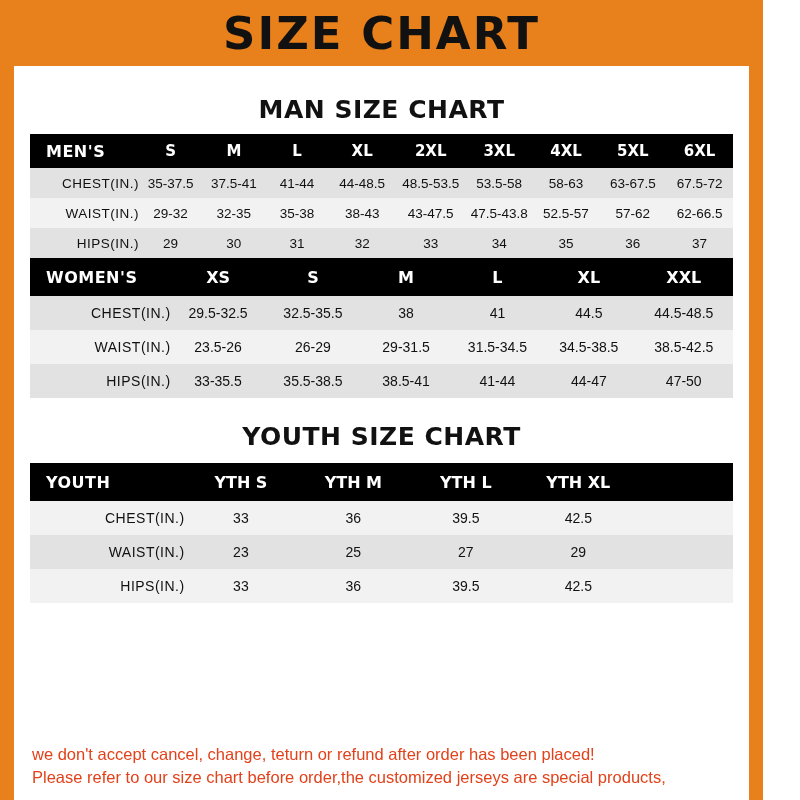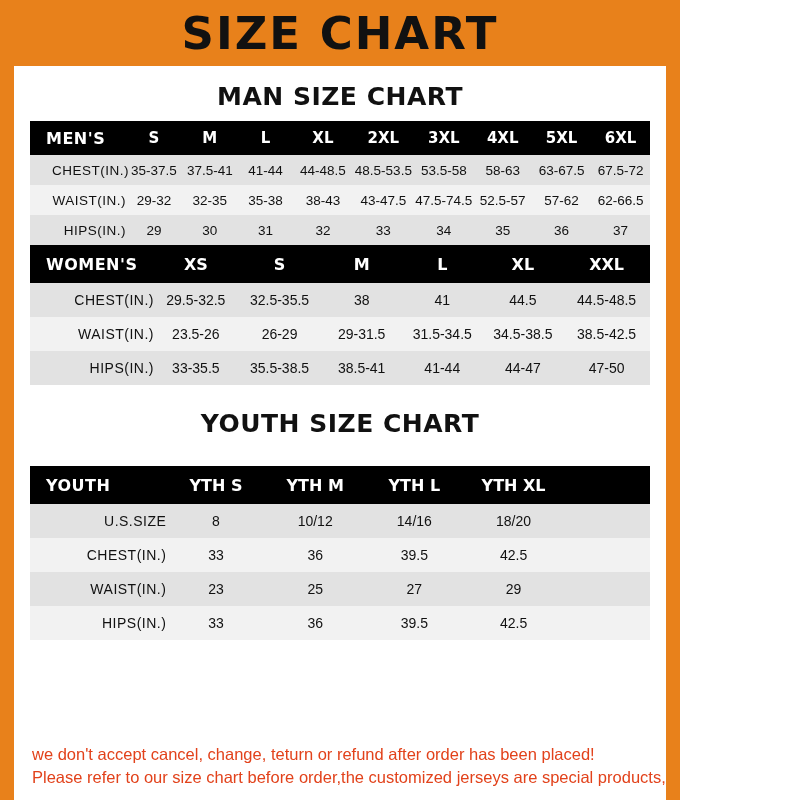--- a/index.html
+++ b/index.html
@@ -9,21 +9,21 @@
   body {
     width: 800px;
     height: 800px;
     background: #ffffff;
     font-family: "Liberation Sans", sans-serif;
     color: #111111;
     overflow: hidden;
   }
   .page {
     position: relative;
-    width: 680px;
+    width: 763px;
     height: 800px;
     box-sizing: border-box;
     border-left: 14px solid #e8811b;
     border-right: 14px solid #e8811b;
     background: #ffffff;
     display: flex;
     flex-direction: column;
   }
   .banner {
     background: #e8811b;
@@ -36,34 +36,34 @@
   .banner-title {
     font-family: "DejaVu Sans", sans-serif;
     font-weight: bold;
     font-size: 45px;
     letter-spacing: 2px;
     color: #111111;
     line-height: 1;
   }
   .content {
     flex: 1 1 auto;
-    padding: 0 16px;
+    padding: 13px 16px;
     box-sizing: border-box;
   }
   .section-title {
     text-align: center;
     font-family: "DejaVu Sans", sans-serif;
     font-weight: bold;
     font-size: 25px;
     letter-spacing: 0.5px;
     color: #111111;
   }
   .t1 { margin: 16px 0 10px; }
   .t2 { margin: 22px 0 12px; }
-  .t3 { margin: 24px 0 28px; }
+  .t3 { margin: 24px 0 12px; }
 
   table.sizetable {
     width: 100%;
     border-collapse: collapse;
     table-layout: fixed;
   }
   table.sizetable td, table.sizetable th {
     padding: 0;
     text-align: center;
     vertical-align: middle;
@@ -164,21 +164,21 @@
           <td>63-67.5</td>
           <td>67.5-72</td>
         </tr>
         <tr class="even">
           <td class="rowlabel">WAIST(IN.)</td>
           <td>29-32</td>
           <td>32-35</td>
           <td>35-38</td>
           <td>38-43</td>
           <td>43-47.5</td>
-          <td>47.5-74.5</td>
+          <td>47.5-43.8</td>
           <td>52.5-57</td>
           <td>57-62</td>
           <td>62-66.5</td>
         </tr>
         <tr class="odd">
           <td class="rowlabel">HIPS(IN.)</td>
           <td>29</td>
           <td>30</td>
           <td>31</td>
           <td>32</td>
@@ -257,28 +257,20 @@
         <tr>
           <th class="rowlabel">YOUTH</th>
           <th>YTH S</th>
           <th>YTH M</th>
           <th>YTH L</th>
           <th>YTH XL</th>
           <th></th>
         </tr>
       </thead>
       <tbody>
-        <tr class="odd">
-          <td class="rowlabel">U.S.SIZE</td>
-          <td>8</td>
-          <td>10/12</td>
-          <td>14/16</td>
-          <td>18/20</td>
-          <td></td>
-        </tr>
         <tr class="even">
           <td class="rowlabel">CHEST(IN.)</td>
           <td>33</td>
           <td>36</td>
           <td>39.5</td>
           <td>42.5</td>
           <td></td>
         </tr>
         <tr class="odd">
           <td class="rowlabel">WAIST(IN.)</td>

